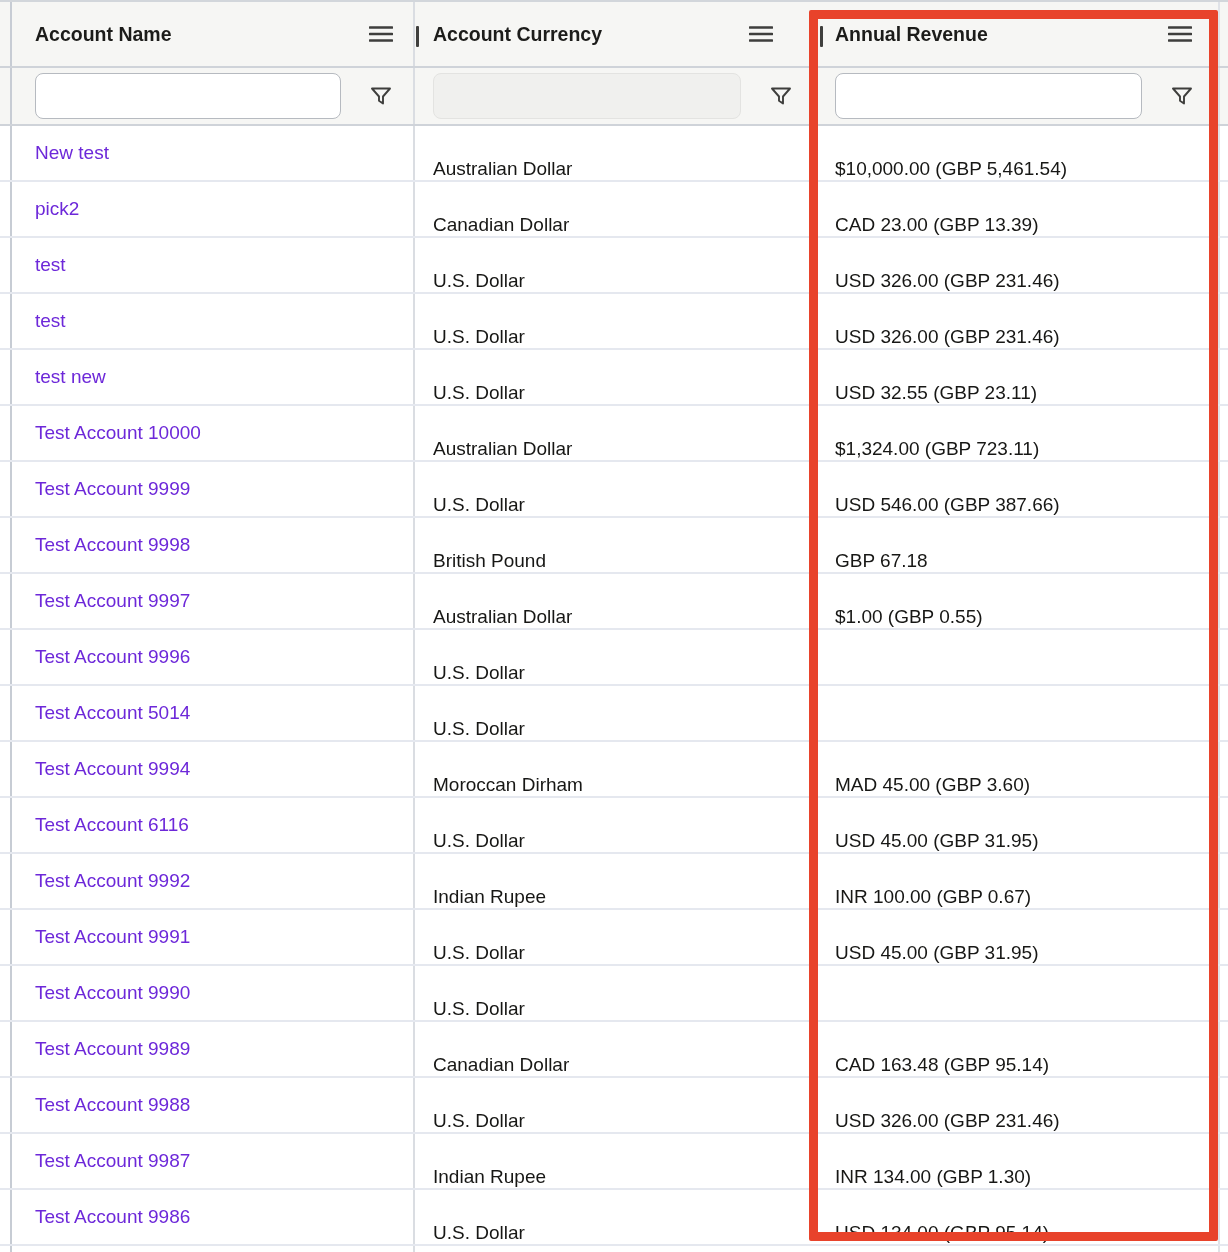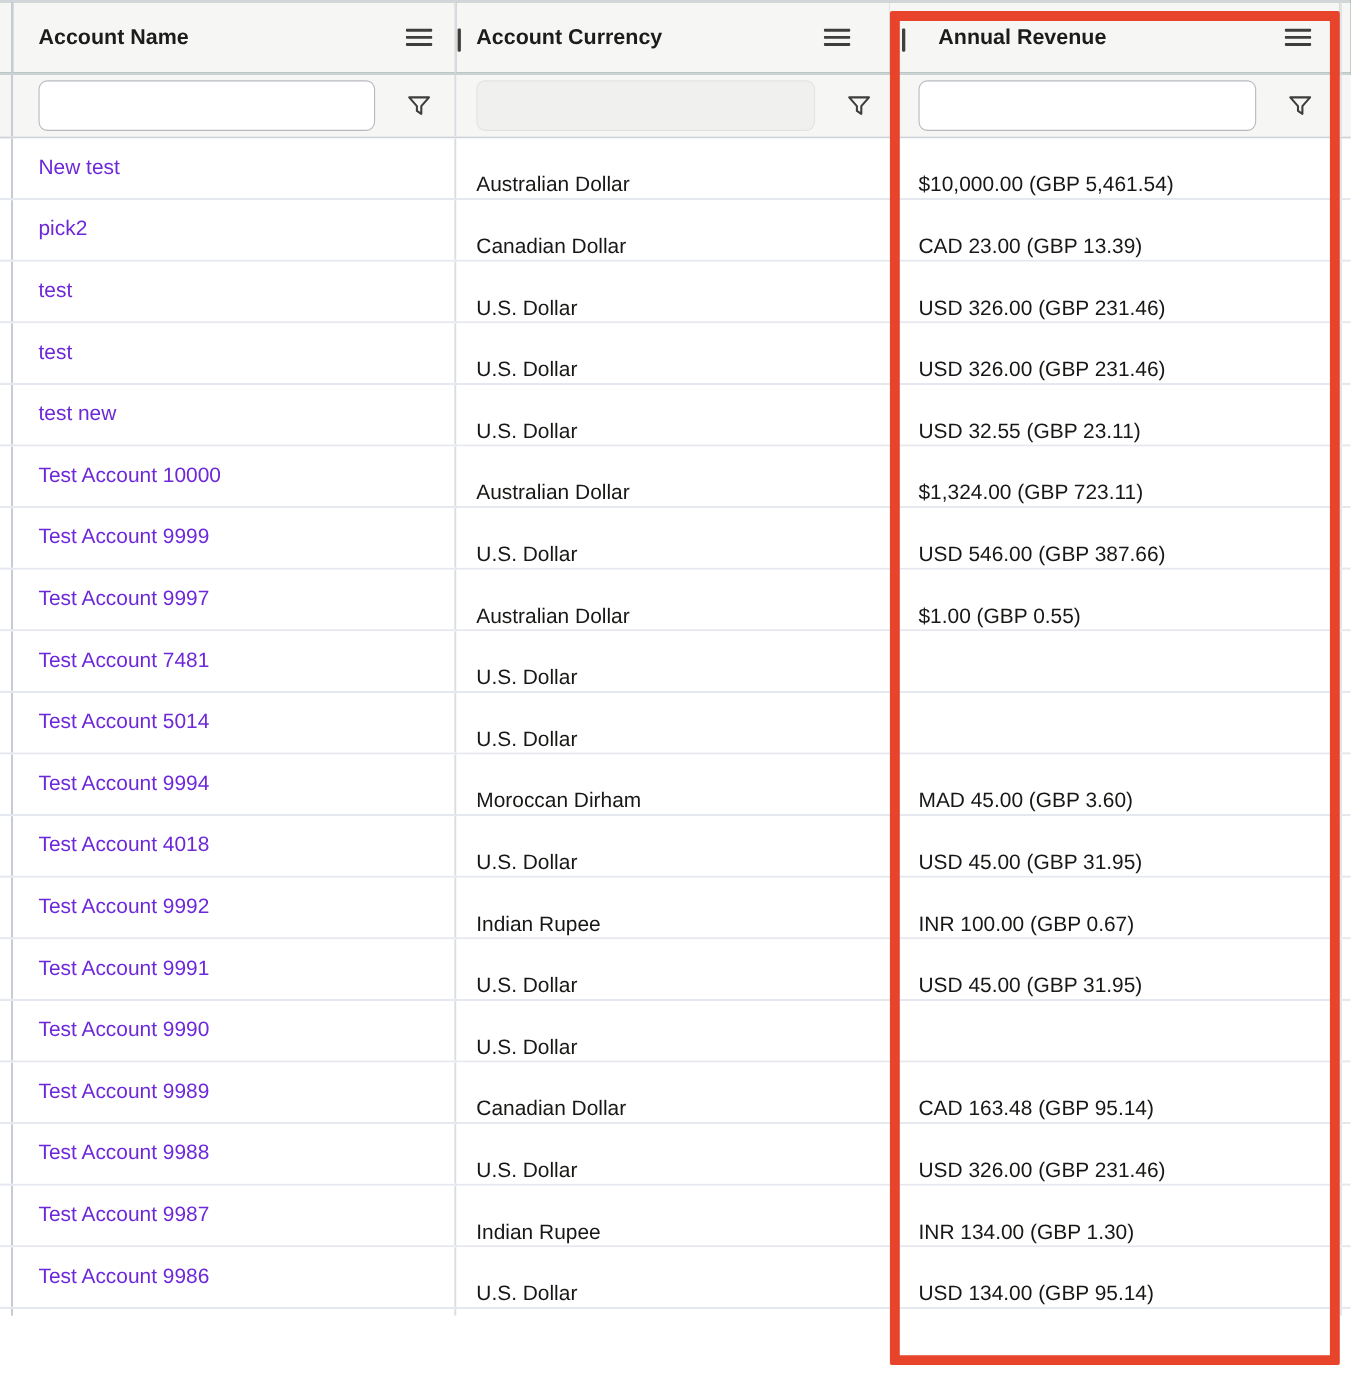--- a/index.html
+++ b/index.html
@@ -28,21 +28,21 @@
     border-bottom:2px solid #cfd3d9;
   }
   .header-row .gut-l, .header-row .gut-r{ background:#f6f6f4; }
   .header-cell{
     display:flex; align-items:center; background:#f6f6f4;
     font-size:19.5px; font-weight:700; color:#1c1c1a;
   }
   .header-cell .label{ white-space:nowrap; }
   .c1.header-cell{ padding-left:23px; }
   .c2.header-cell{ padding-left:18px;text-align:right; }
-  .c3.header-cell{ padding-left:44px; }
+  .c3.header-cell{ padding-left:26px; }
   .header-cell .spacer{ flex:1; }
   .menu-icon{ display:block; }
   .c1.header-cell .menu-icon{ margin-right:20px; }
   .c2.header-cell .menu-icon{ margin-right:36px; }
   .c3.header-cell .menu-icon{ margin-right:26px; }
   
   .pipe{
     position:absolute; top:24px; width:3px; height:21px;
     background:#3f3f3d; border-radius:1px;
   }
@@ -261,34 +261,47 @@
           <span>U.S. Dollar</span>
         </div>
         <div class="cell c3 data-cell">
           <span>USD 546.00 (GBP 387.66)</span>
         </div>
         <div class="cell gut-r"></div>
       </div>
       <div class="row data-row">
         <div class="cell gut-l"></div>
         <div class="cell c1 data-cell">
+          <a href="#">Test Account 9998</a>
+        </div>
+        <div class="cell c2 data-cell">
+          <span>British Pound</span>
+        </div>
+        <div class="cell c3 data-cell">
+          <span>GBP 67.18</span>
+        </div>
+        <div class="cell gut-r"></div>
+      </div>
+      <div class="row data-row">
+        <div class="cell gut-l"></div>
+        <div class="cell c1 data-cell">
           <a href="#">Test Account 9997</a>
         </div>
         <div class="cell c2 data-cell">
           <span>Australian Dollar</span>
         </div>
         <div class="cell c3 data-cell">
           <span>$1.00 (GBP 0.55)</span>
         </div>
         <div class="cell gut-r"></div>
       </div>
       <div class="row data-row">
         <div class="cell gut-l"></div>
         <div class="cell c1 data-cell">
-          <a href="#">Test Account 7481</a>
+          <a href="#">Test Account 9996</a>
         </div>
         <div class="cell c2 data-cell">
           <span>U.S. Dollar</span>
         </div>
         <div class="cell c3 data-cell">
           <span></span>
         </div>
         <div class="cell gut-r"></div>
       </div>
       <div class="row data-row">
@@ -313,21 +326,21 @@
           <span>Moroccan Dirham</span>
         </div>
         <div class="cell c3 data-cell">
           <span>MAD 45.00 (GBP 3.60)</span>
         </div>
         <div class="cell gut-r"></div>
       </div>
       <div class="row data-row">
         <div class="cell gut-l"></div>
         <div class="cell c1 data-cell">
-          <a href="#">Test Account 4018</a>
+          <a href="#">Test Account 6116</a>
         </div>
         <div class="cell c2 data-cell">
           <span>U.S. Dollar</span>
         </div>
         <div class="cell c3 data-cell">
           <span>USD 45.00 (GBP 31.95)</span>
         </div>
         <div class="cell gut-r"></div>
       </div>
       <div class="row data-row">

